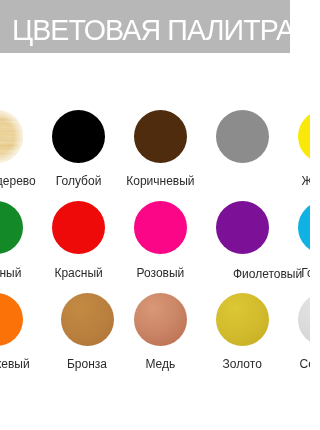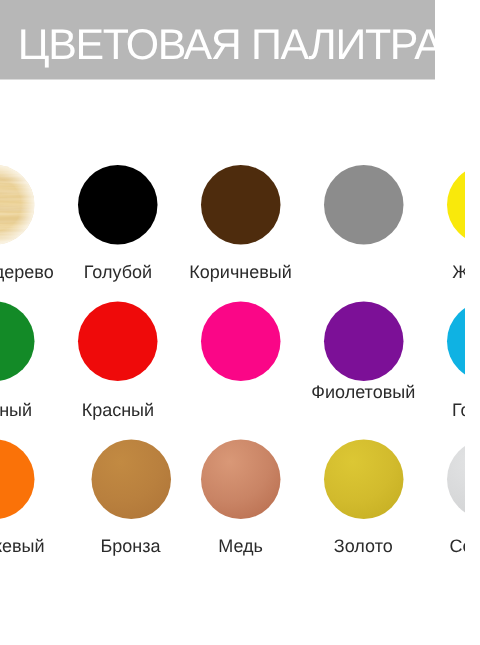--- a/index.html
+++ b/index.html
@@ -96,24 +96,25 @@
       <div class="cell" style="left: -3.2px; top: 200.8px;">
         <div class="swatch" style="background: rgb(19, 138, 39);"></div>
         <div class="cell-label" style="top: 65.2px;">Зеленый</div>
       </div>
       <div class="cell" style="left: 78.6px; top: 200.8px;">
         <div class="swatch" style="background: rgb(239, 10, 10);"></div>
         <div class="cell-label" style="top: 65.2px;">Красный</div>
       </div>
       <div class="cell" style="left: 160.4px; top: 200.8px;">
         <div class="swatch" style="background: rgb(250, 6, 135);"></div>
+        <div class="cell-label" style="top: 65.2px;">Розовый</div>
       </div>
       <div class="cell" style="left: 242.2px; top: 200.8px;">
         <div class="swatch" style="background: rgb(124, 16, 151);"></div>
-        <div class="cell-label" style="top: 53px;">Фиолетовый</div>
+        <div class="cell-label" style="top: 66px; text-align: right;">Фиолетовый</div>
       </div>
       <div class="cell" style="left: 324px; top: 200.8px;">
         <div class="swatch" style="background: rgb(15, 178, 227);"></div>
         <div class="cell-label" style="top: 65.2px;">Голубой</div>
       </div>
       <div class="cell" style="left: -3.2px; top: 293px;">
         <div class="swatch" style="background: rgb(250, 114, 8);"></div>
         <div class="cell-label" style="top: 64.4px;">Оранжевый</div>
       </div>
       <div class="cell" style="left: 87px; top: 293px;">

